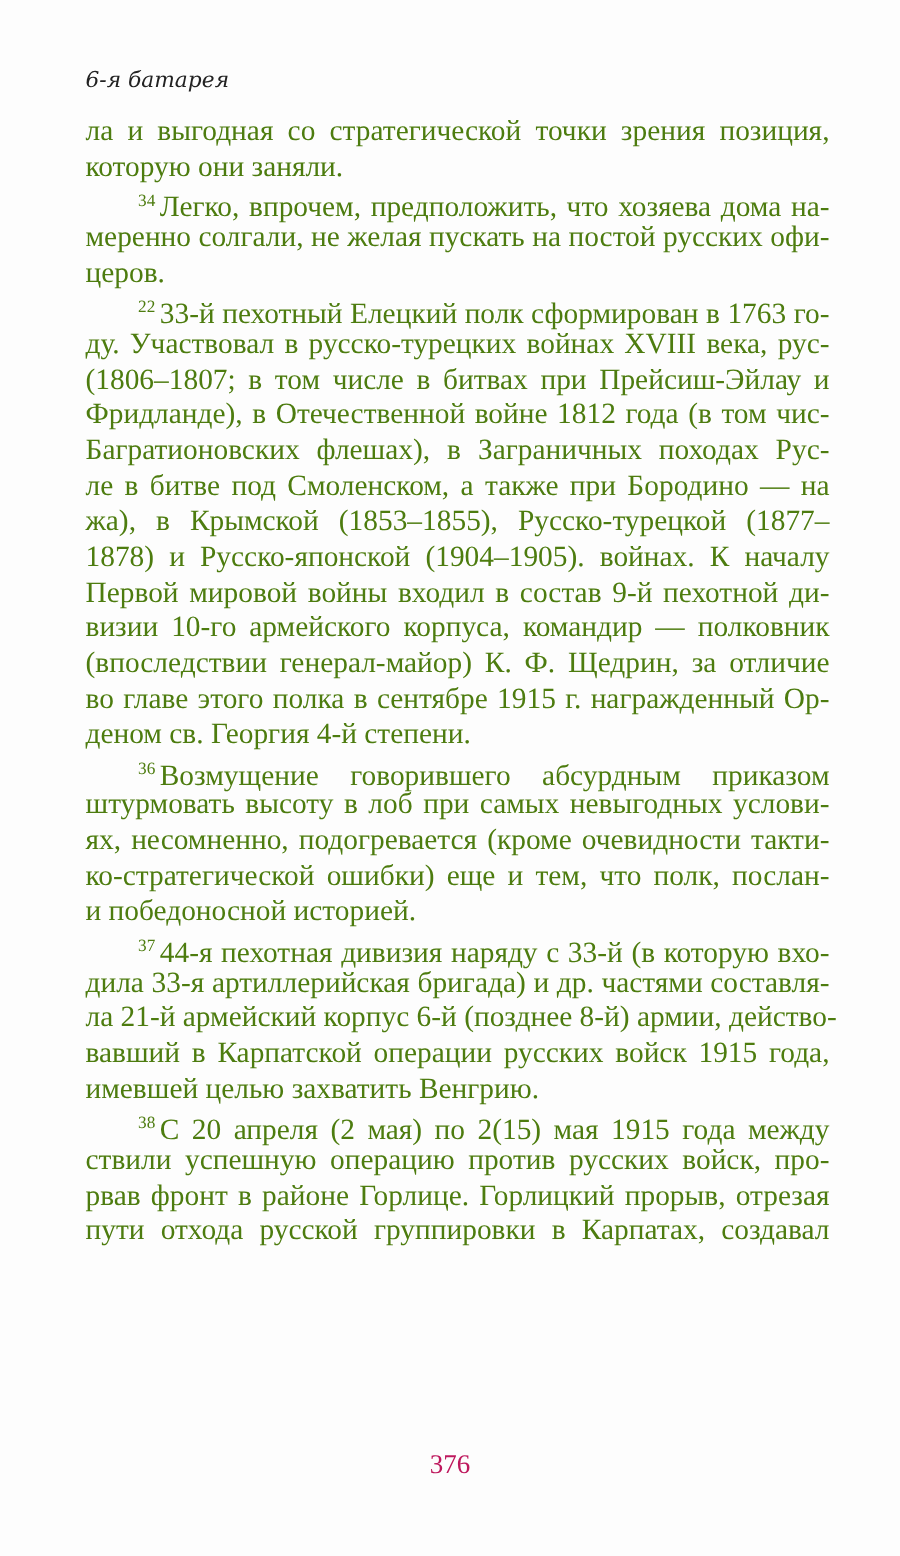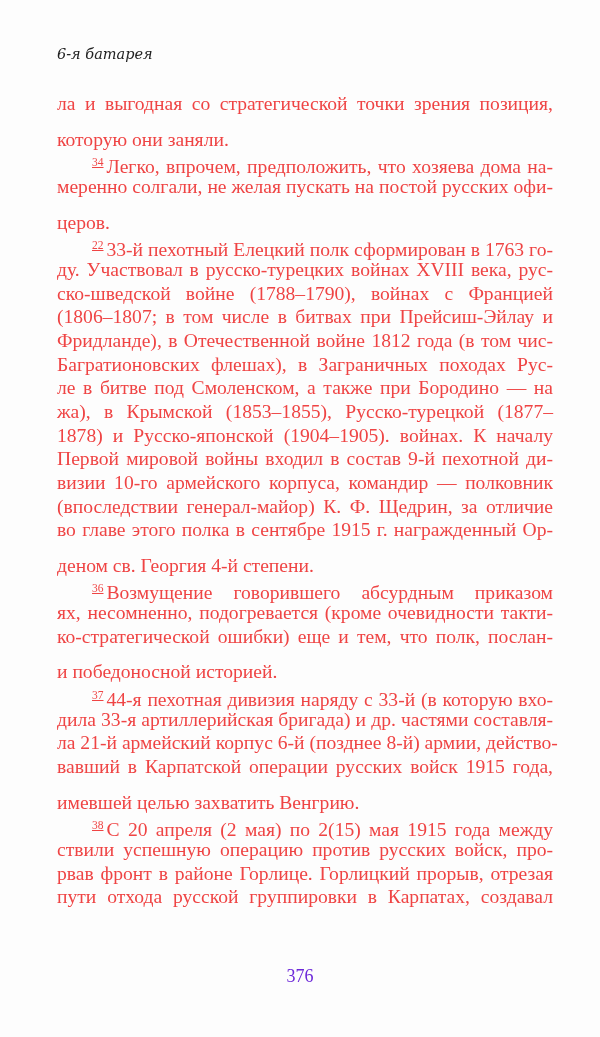--- a/index.html
+++ b/index.html
@@ -4,34 +4,34 @@
 <style>
   html, body { margin: 0; padding: 0; background: #ffffff; }
   body { width: 600px; height: 1037px; position: relative; overflow: hidden; color: #1a1a1a; }
   .page { position: absolute; left: 0; top: 0; width: 600px; height: 1037px; background: #fdfdfd; }
   .running-head {
     position: absolute; left: 57px; top: 46px;
     font-family: "DejaVu Serif", serif; font-style: italic;
     font-size: 14.5px; color: #222;
   }
   .body-text {
-    position: absolute; left: 57px; top: 92px; width: 496px;
+    position: absolute; left: 57px; top: 76px; width: 496px;
     font-family: "Liberation Serif", serif;
-    font-size: 19.6px; line-height: 23.66px; color: #ef4444;
+    font-size: 19.6px; line-height: 23.66px; color: #4d7c0f;
   }
   .line {
     display: block; height: 23.66px; white-space: nowrap;
     text-align: justify; text-align-last: justify; overflow: visible;
   }
-  .line.last { text-align-last: left; margin-top: 12px; }
+  .line.last { text-align-last: left; }
   .line.indent { padding-left: 35px; }
-  .fn-num { font-size: 11.5px; vertical-align: 7px; margin-right: 3px; text-decoration: underline; }
+  .fn-num { font-size: 11.5px; vertical-align: 7px; margin-right: 3px; }
   .page-number {
     position: absolute; left: 0; width: 600px; top: 966px; text-align: center;
-    font-family: "Liberation Serif", serif; font-size: 18px; color: #6d28d9;
+    font-family: "Liberation Serif", serif; font-size: 18px; color: #be185d;
   }
 </style>
 </head>
 <body>
 
 <div class="page">
   <div class="running-head">6-я батарея</div>
 
   <div class="body-text">
 
@@ -42,36 +42,36 @@
 
     <div>
       <span class="line indent"><sup class="fn-num">34</sup><span>Легко, впрочем, предположить, что хозяева дома на-</span></span>
       <span class="line">меренно солгали, не желая пускать на постой русских офи-</span>
       <span class="line last">церов.</span>
     </div>
 
     <div>
       <span class="line indent"><sup class="fn-num">22</sup><span>33-й пехотный Елецкий полк сформирован в 1763 го-</span></span>
       <span class="line">ду. Участвовал в русско-турецких войнах XVIII века, рус-</span>
-      <span class="line">ско-шведской войне (1788–1790), войнах с Францией</span>
       <span class="line">(1806–1807; в том числе в битвах при Прейсиш-Эйлау и</span>
       <span class="line">Фридланде), в Отечественной войне 1812 года (в том чис-</span>
       <span class="line">Багратионовских флешах), в Заграничных походах Рус-</span>
       <span class="line">ле в битве под Смоленском, а также при Бородино — на</span>
       <span class="line">жа), в Крымской (1853–1855), Русско-турецкой (1877–</span>
       <span class="line">1878) и Русско-японской (1904–1905). войнах. К началу</span>
       <span class="line">Первой мировой войны входил в состав 9-й пехотной ди-</span>
       <span class="line">визии 10-го армейского корпуса, командир — полковник</span>
       <span class="line">(впоследствии генерал-майор) К. Ф. Щедрин, за отличие</span>
       <span class="line">во главе этого полка в сентябре 1915 г. награжденный Ор-</span>
       <span class="line last">деном св. Георгия 4-й степени.</span>
     </div>
 
     <div>
       <span class="line indent"><sup class="fn-num">36</sup><span>Возмущение говорившего абсурдным приказом</span></span>
+      <span class="line">штурмовать высоту в лоб при самых невыгодных услови-</span>
       <span class="line">ях, несомненно, подогревается (кроме очевидности такти-</span>
       <span class="line">ко-стратегической ошибки) еще и тем, что полк, послан-</span>
       <span class="line last">и победоносной историей.</span>
     </div>
 
     <div>
       <span class="line indent"><sup class="fn-num">37</sup><span>44-я пехотная дивизия наряду с 33-й (в которую вхо-</span></span>
       <span class="line">дила 33-я артиллерийская бригада) и др. частями составля-</span>
       <span class="line">ла 21-й армейский корпус 6-й (позднее 8-й) армии, действо-</span>
       <span class="line">вавший в Карпатской операции русских войск 1915 года,</span>

